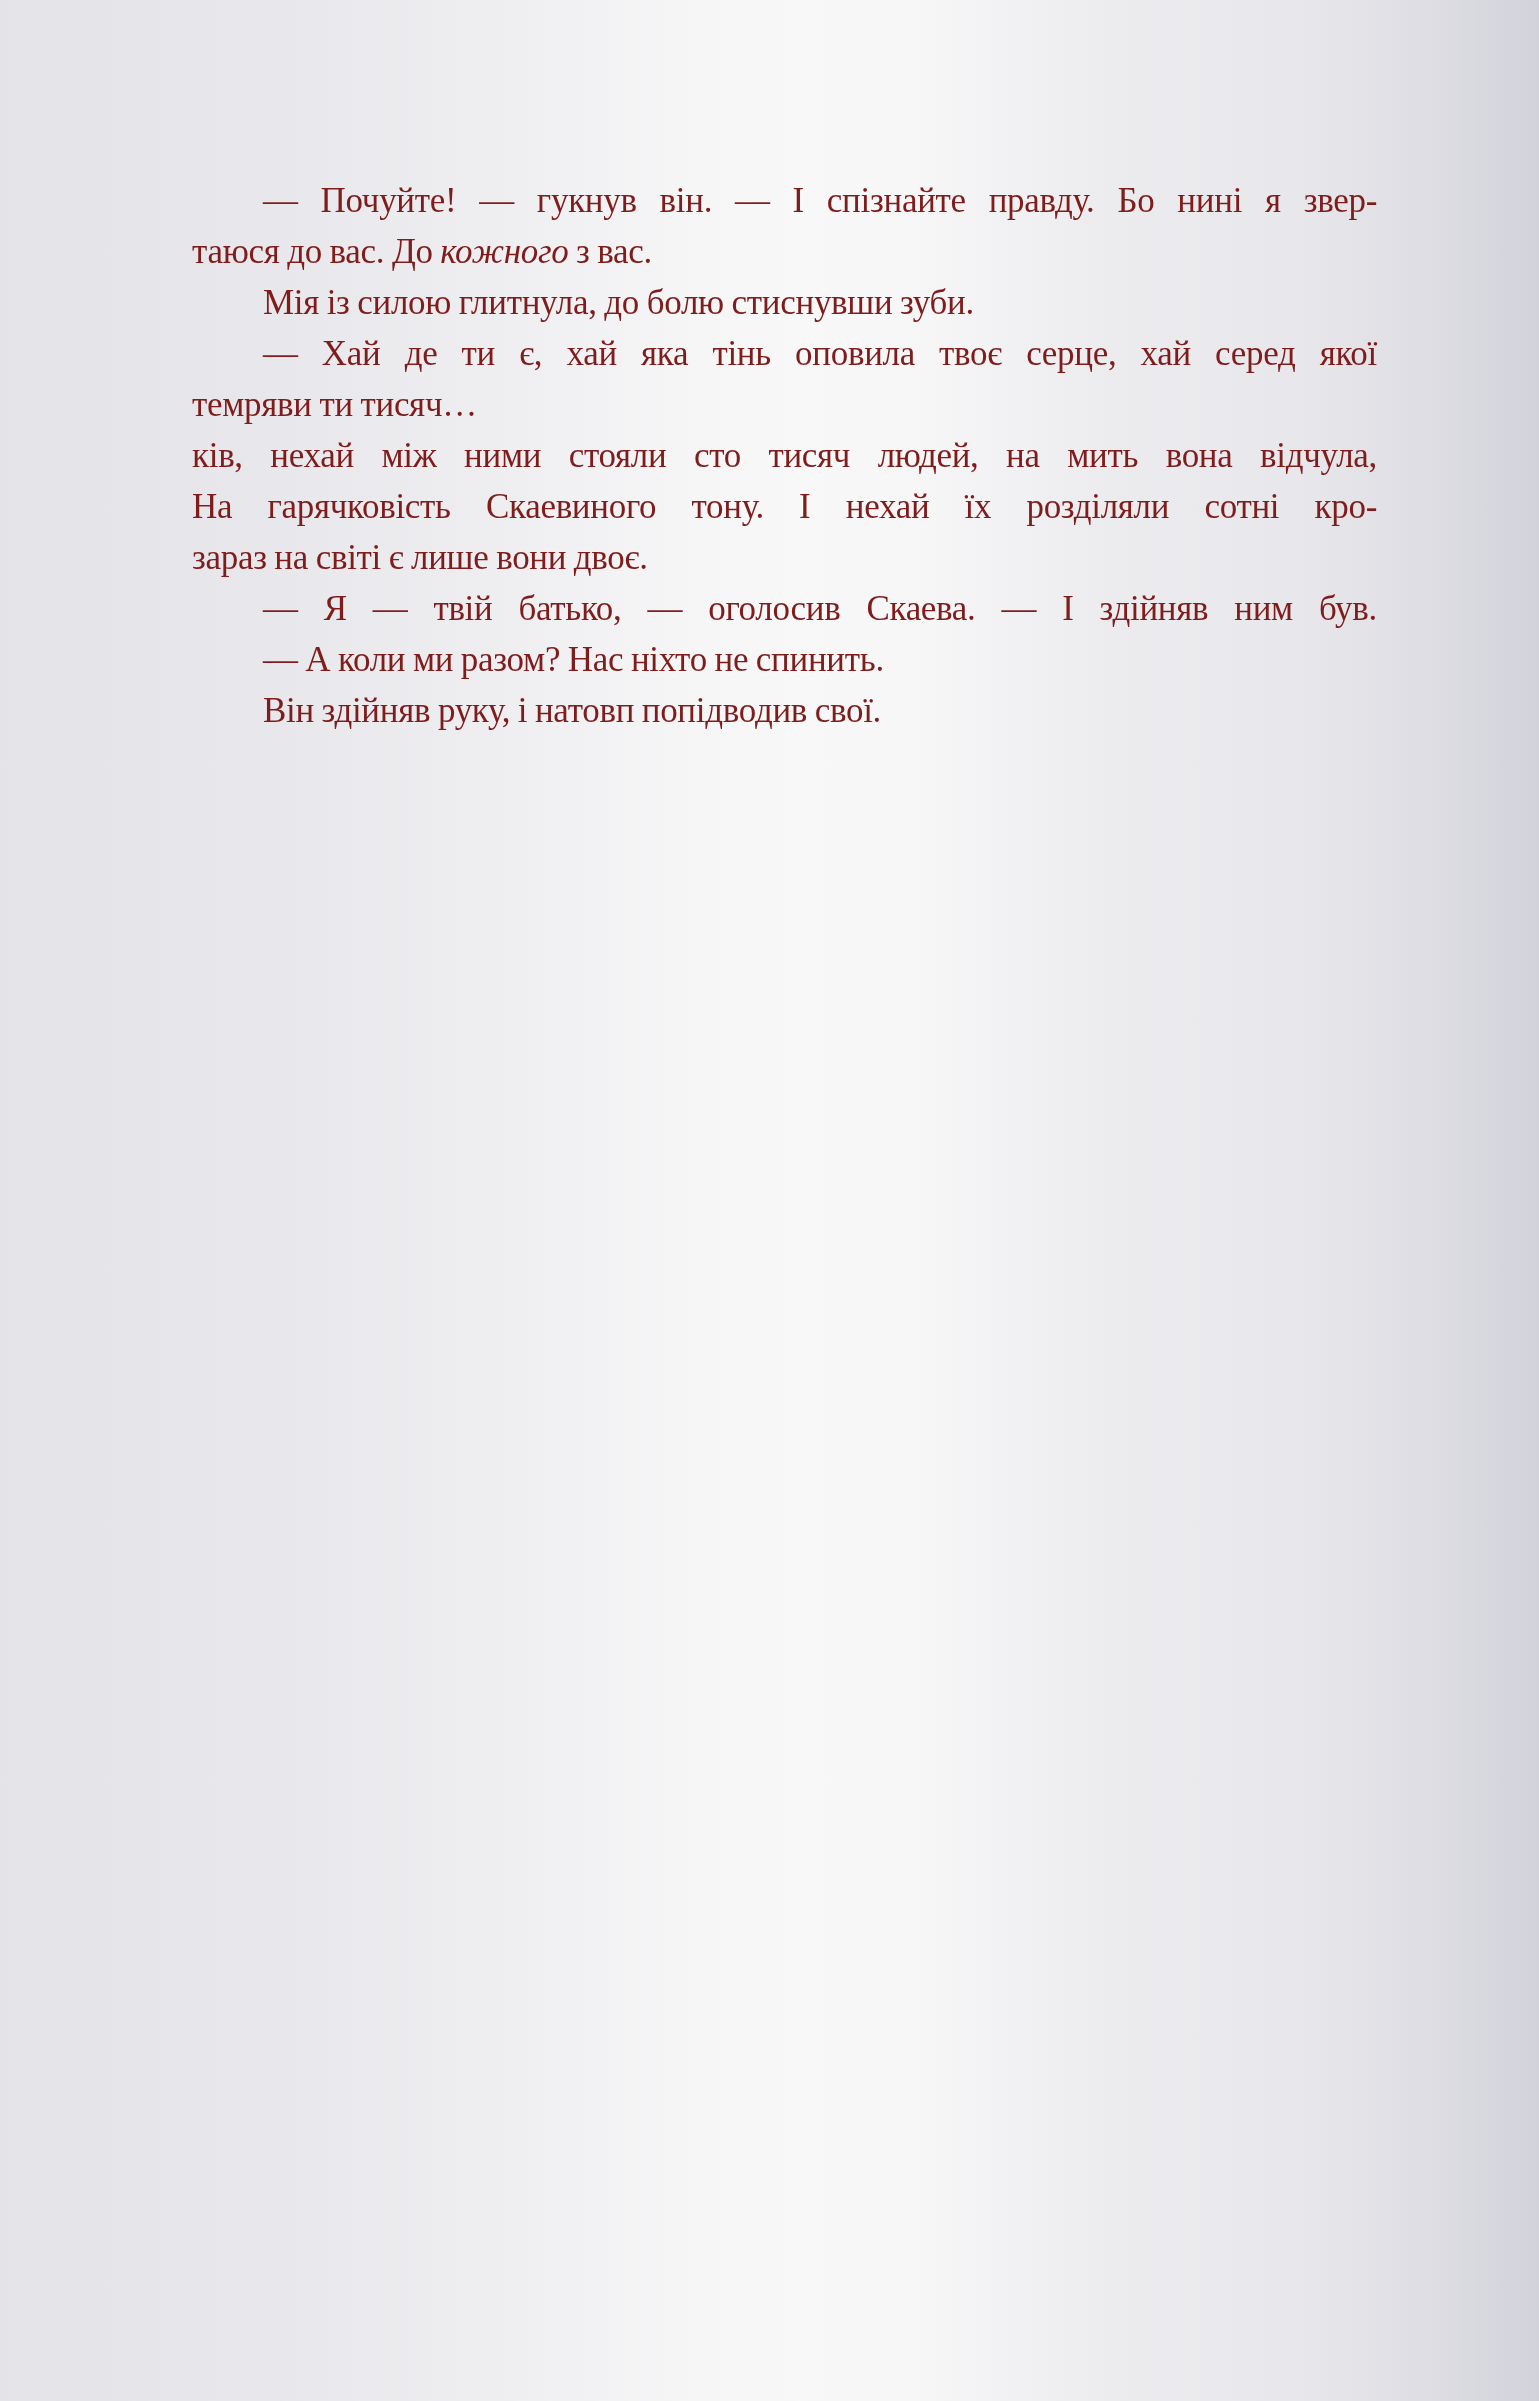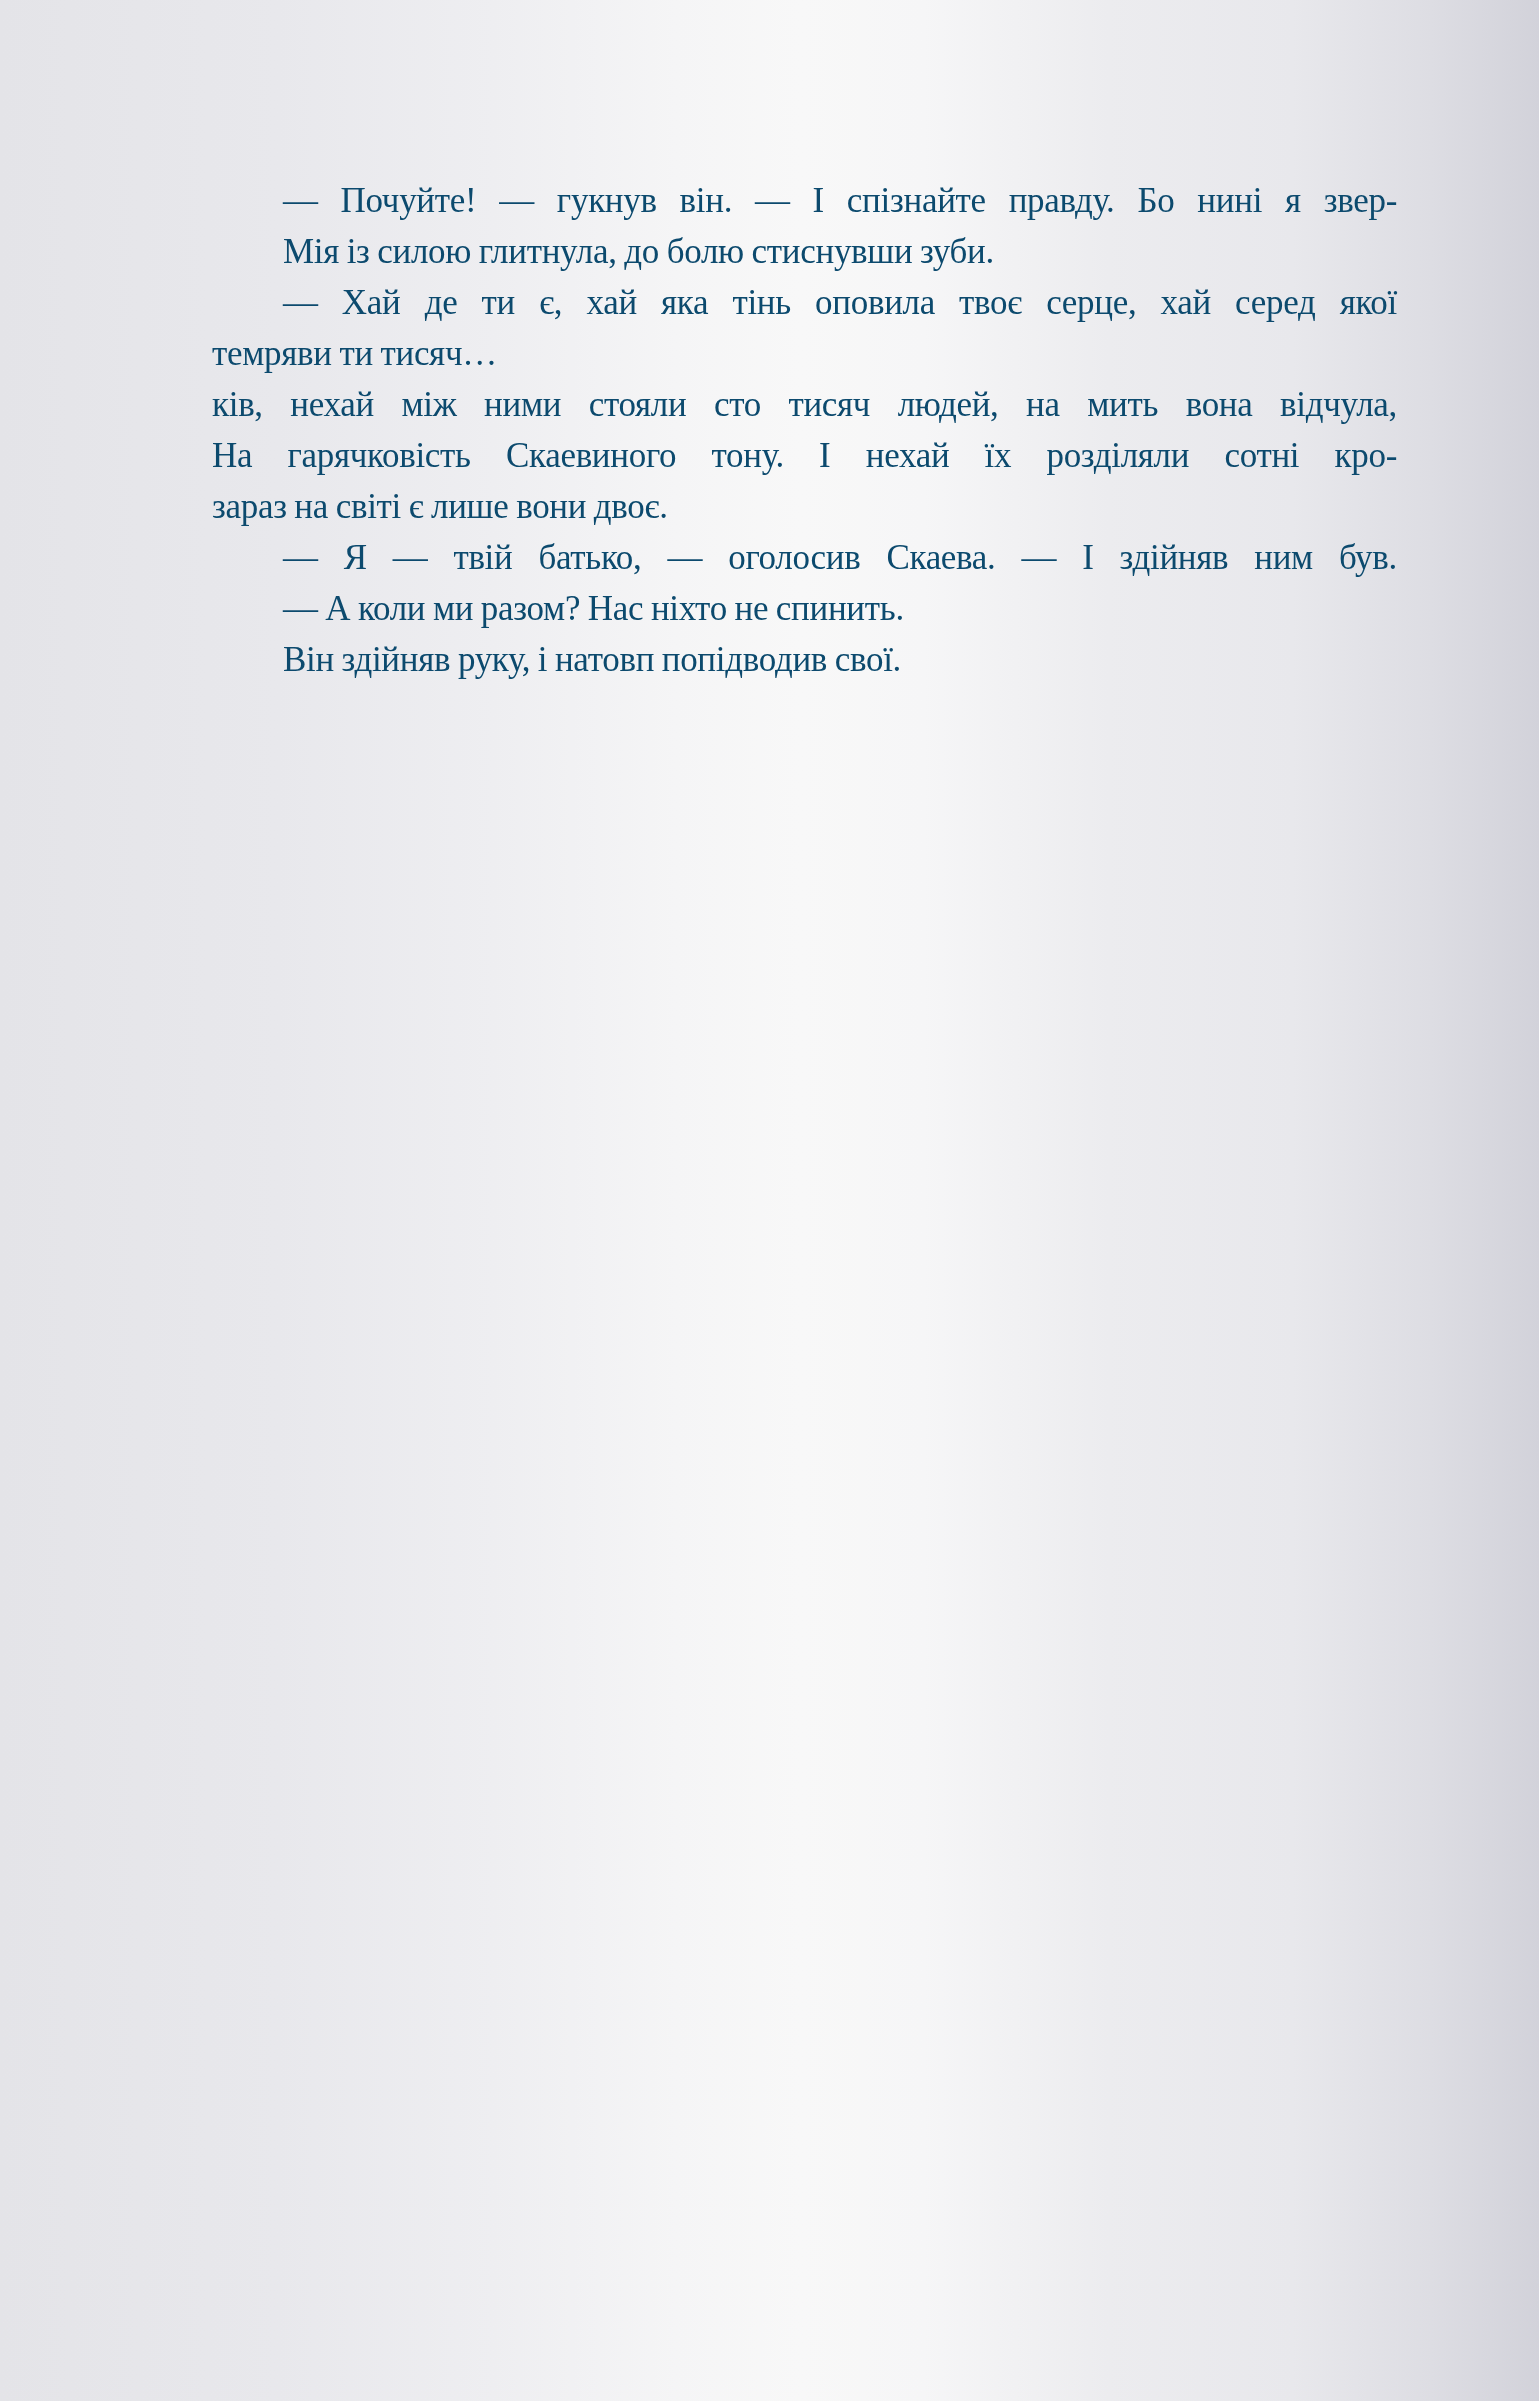--- a/index.html
+++ b/index.html
@@ -18,27 +18,27 @@
         #f8f8f8 52%,
         #f6f6f7 60%,
         #ececef 72%,
         #e8e8ec 84%,
         #dddde3 93%,
         #d2d2da 100%);
       position: relative;
     }
     .page {
       position: absolute;
-      left: 212px;
+      left: 192px;
       top: 175px;
       width: 1185px;
       font-family: "Liberation Serif", "DejaVu Serif", serif;
       font-size: 35px;
       line-height: 51px;
-      color: #0c4a6e;
+      color: #7f1d1d;
       letter-spacing: -0.3px;
       word-spacing: -0.8px;
     }
     .line {
       display: block;
       white-space: nowrap;
     }
     .line.just {
       text-align: justify;
       text-align-last: justify;
@@ -51,20 +51,21 @@
       font-style: italic;
     }
   </style>
 </head>
 <body>
 
 <div class="page">
 
   <div>
     <span class="line just indent">— Почуйте! — гукнув він. — І спізнайте правду. Бо нині я звер-</span>
+    <span class="line"><span>таюся до вас. До </span><em>кожного</em><span> з вас.</span></span>
   </div>
 
   <div>
     <span class="line indent">Мія із силою глитнула, до болю стиснувши зуби.</span>
   </div>
 
   <div>
     <span class="line just indent">— Хай де ти є, хай яка тінь оповила твоє серце, хай серед якої</span>
     <span class="line">темряви ти тисяч…</span>
   </div>

